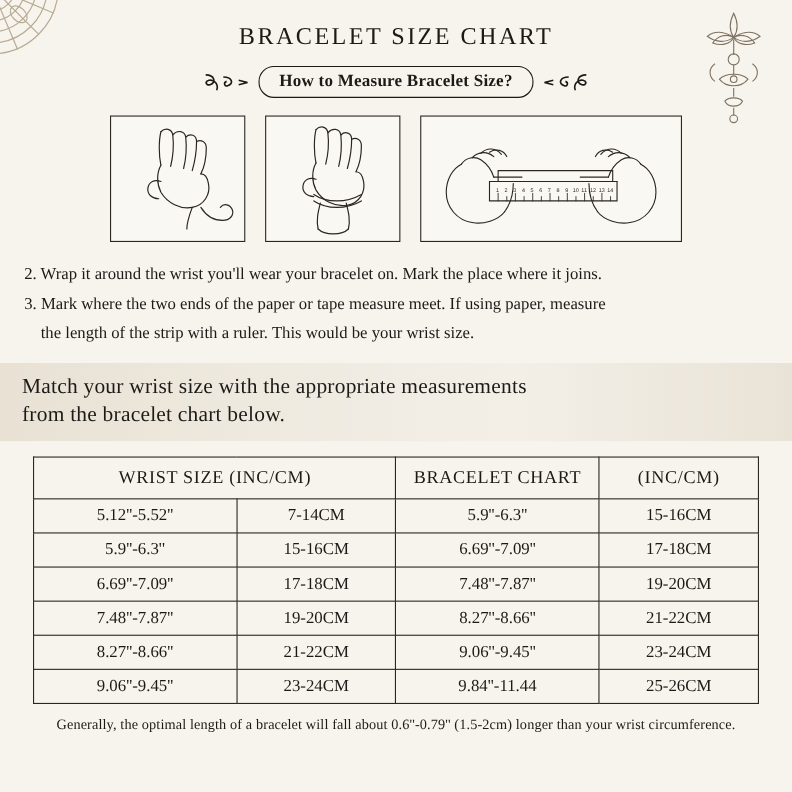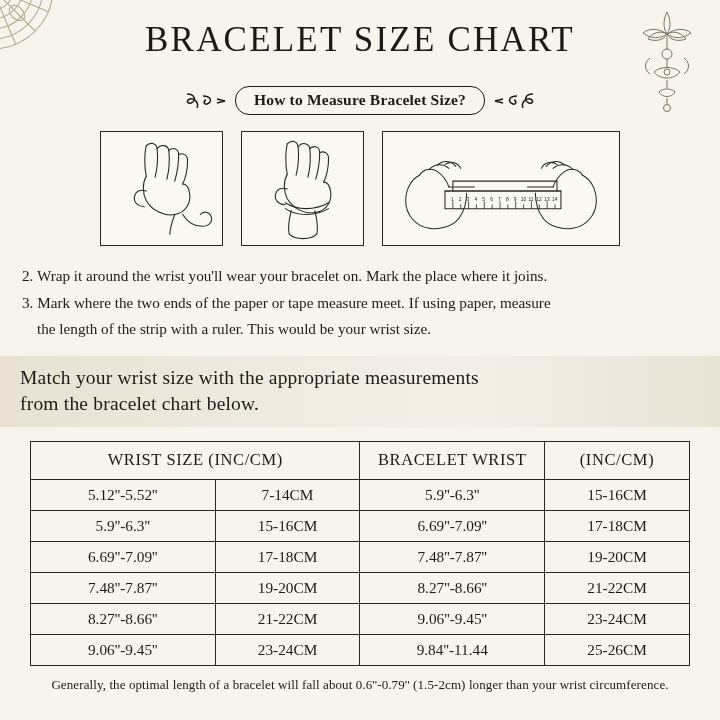--- a/index.html
+++ b/index.html
@@ -37,34 +37,34 @@
     right: 8px;
     top: 6px;
     width: 90px;
     height: 110px;
     pointer-events: none;
   }
 
   
   .title {
     text-align: center;
-    font-size: 35px;
+    font-size: 22px;
     letter-spacing: 2.2px;
     font-weight: 400;
     padding-top: 20px;
     margin: 0;
     font-family: "Liberation Serif", serif;
   }
 
   
   .subtitle-row {
     display: flex;
     align-items: center;
     justify-content: center;
-    margin-top: 26px;
+    margin-top: 14px;
     gap: 8px;
   }
   .flourish {
     width: 44px;
     height: 22px;
   }
   .subtitle-pill {
     border: 1.3px solid #1c1a17;
     border-radius: 14px;
     padding: 4px 18px 5px 18px;
@@ -350,21 +350,21 @@
 
   <div class="match-banner">
     <div>Match your wrist size with the appropriate measurements</div>
     <div>from the bracelet chart below.</div>
   </div>
 
   <table class="size-table">
     <thead>
       <tr>
         <th class="col-a" colspan="2">WRIST SIZE (INC/CM)</th>
-        <th class="col-c">BRACELET WRIST</th>
+        <th class="col-c">BRACELET CHART</th>
         <th class="col-d">(INC/CM)</th>
       </tr>
     </thead>
     <tbody>
       <tr>
         <td class="col-a">5.12''-5.52''</td>
         <td class="col-b">7-14CM</td>
         <td class="col-c">5.9''-6.3''</td>
         <td class="col-d">15-16CM</td>
       </tr>

